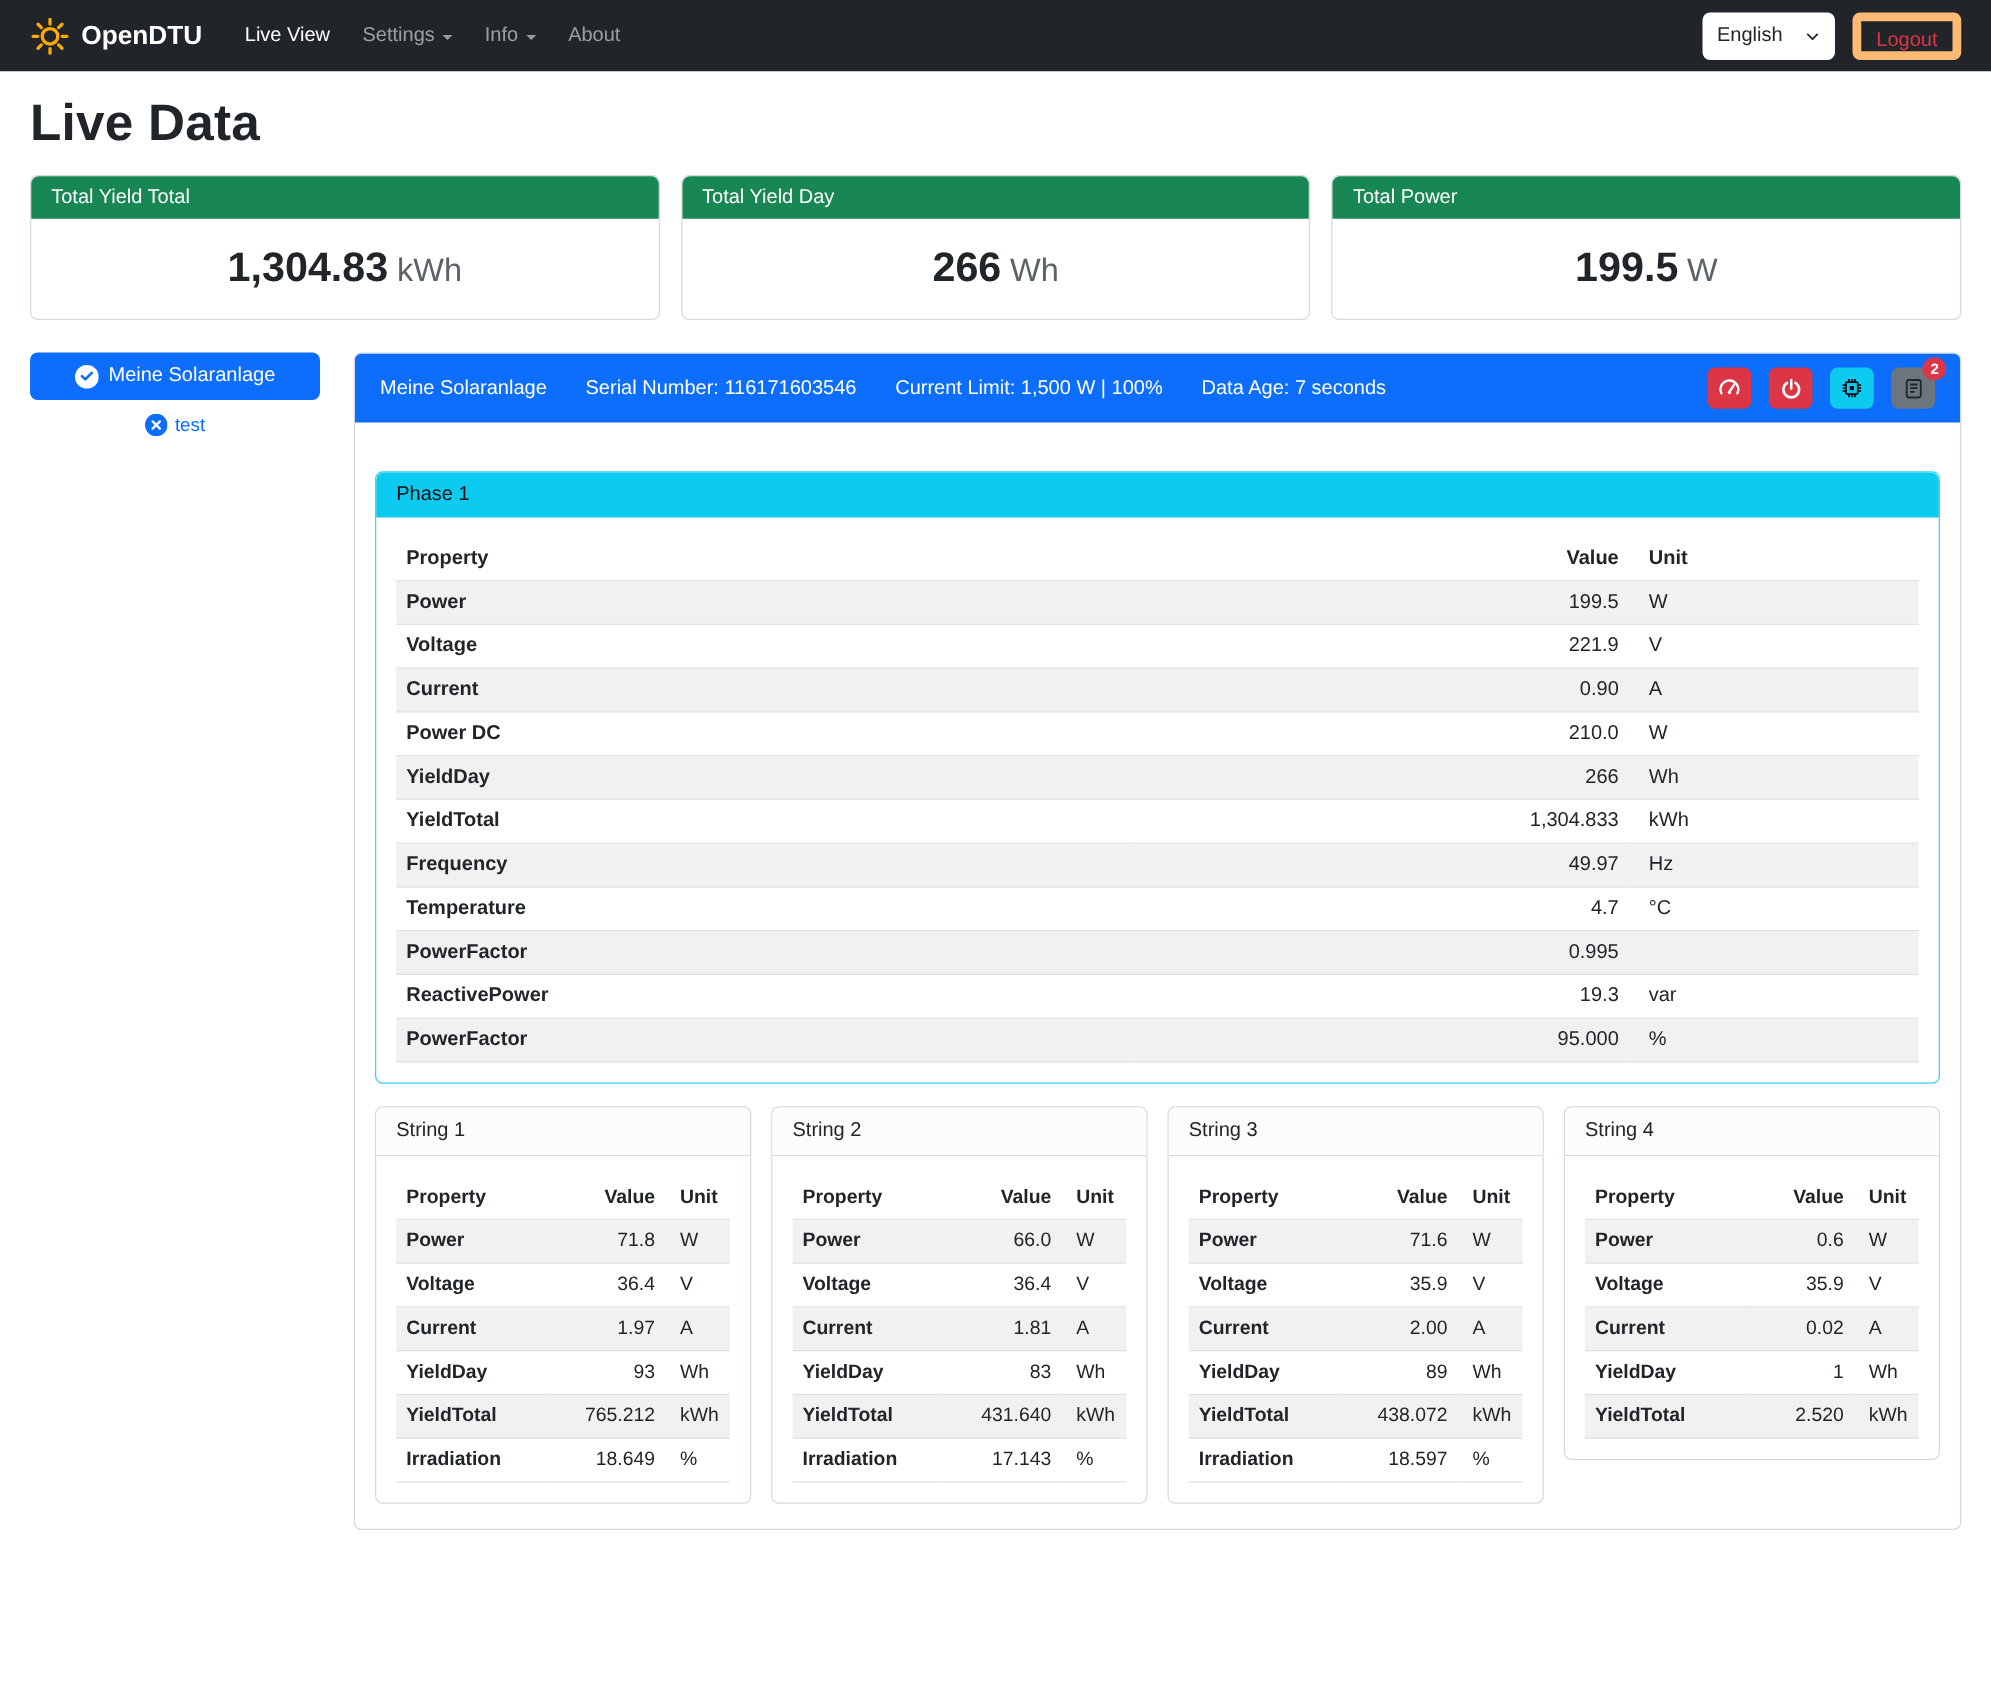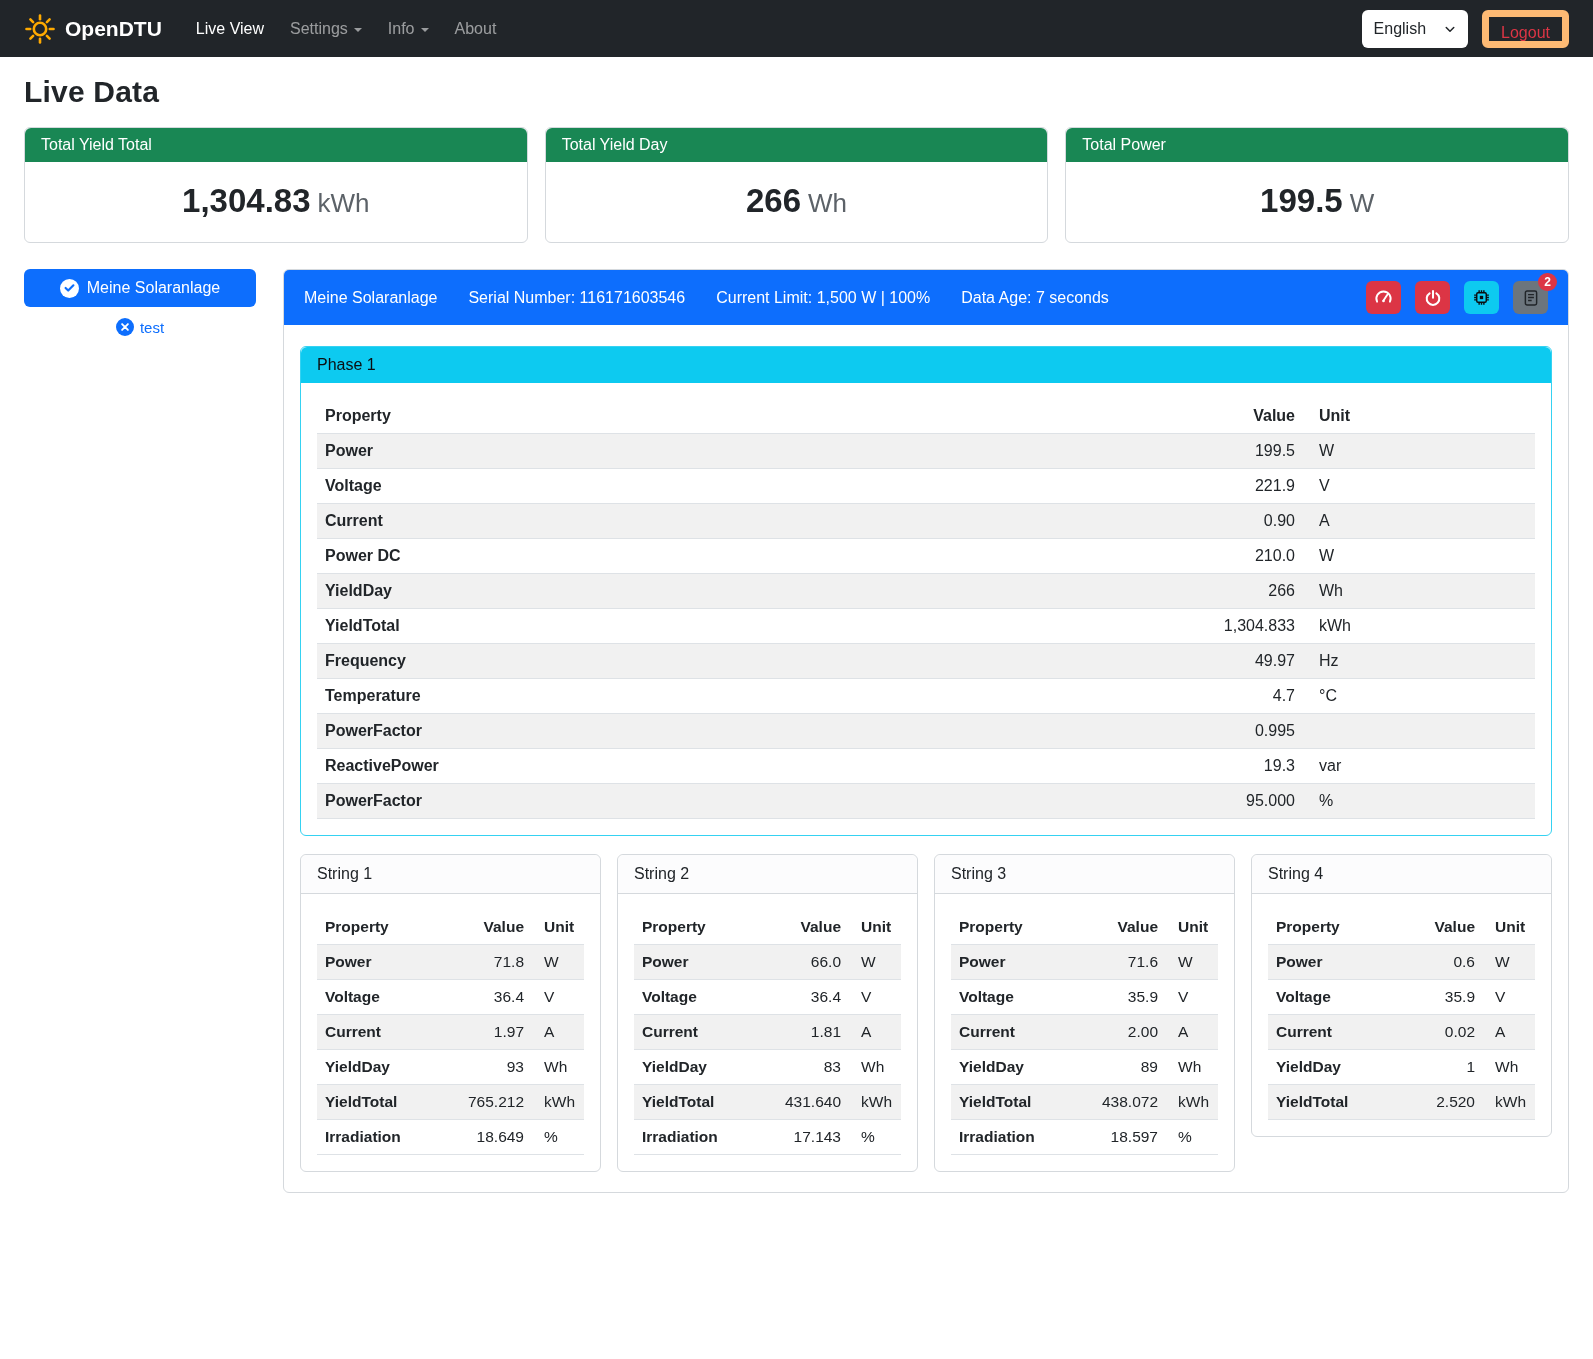--- a/index.html
+++ b/index.html
@@ -45,21 +45,21 @@
     background:#fff; color:#212529; border:none; border-radius:6px;
     padding: 7px 12px; display:flex; align-items:center; gap:18px; height:38px;
   }
   .logout-btn {
     background: transparent; color:#dc3545; border:7px solid #fdba74;
     border-radius:6px; padding:7px 12px; height:38px;
   }
 
   
   .container { padding: 0 24px 28px 24px; }
-  h1.page-title { font-size: 30px; font-weight: 700; margin: 18px 0 18px 0; letter-spacing: .2px; }
+  h1.page-title { font-size: 41px; font-weight: 700; margin: 18px 0 18px 0; letter-spacing: .2px; }
 
   .card { background:#fff; border:1px solid #d5d9dd; border-radius:6px; }
   .card-header { padding: 8px 16px; border-bottom:1px solid #d5d9dd; border-radius:6px 6px 0 0; }
 
   
   .summary-row { display:grid; grid-template-columns: repeat(3,1fr); gap:17px; margin-bottom:26px; }
   .summary-card .card-header { background:#198754; color:#fff; border-bottom:none; }
   .summary-card .card-body { text-align:center; padding: 20px 16px 22px 16px; }
   .big-value { font-size:33px; font-weight:700; color:#212529; }
   .big-unit  { font-size:26px; color:#5c6268; margin-left:7px; }
@@ -89,21 +89,21 @@
     width:35px; height:33px; border:none; border-radius:6px; margin-left:14px;
     display:inline-flex; align-items:center; justify-content:center; position:relative;
   }
   .btn-danger { background:#dc3545; }
   .btn-info   { background:#0dcaf0; }
   .btn-events { background:#6c757d; }
   .count-badge {
     position:absolute; top:-8px; right:-9px; background:#dc3545; color:#fff;
     font-size:12px; font-weight:700; line-height:1; padding:3px 6px; border-radius:10px;
   }
-  .inv-body { padding: 21px 16px 20px 16px; }
+  .inv-body { padding: 21px 16px 20px 16px; margin-top: 18px; }
 
   
   .phase-card { border:1px solid #35d2f2; border-radius:6px; }
   .phase-card .card-header { background:#0dcaf0; color:#0b0e11; border-bottom:none; padding:9px 16px; }
   .phase-card .card-body { padding:16px; }
 
   
   .data-table { width:100%; border-collapse:collapse; }
   .data-table th, .data-table td {
     padding: 8px 8px; border-bottom: 1px solid #dee2e6; vertical-align: middle;

